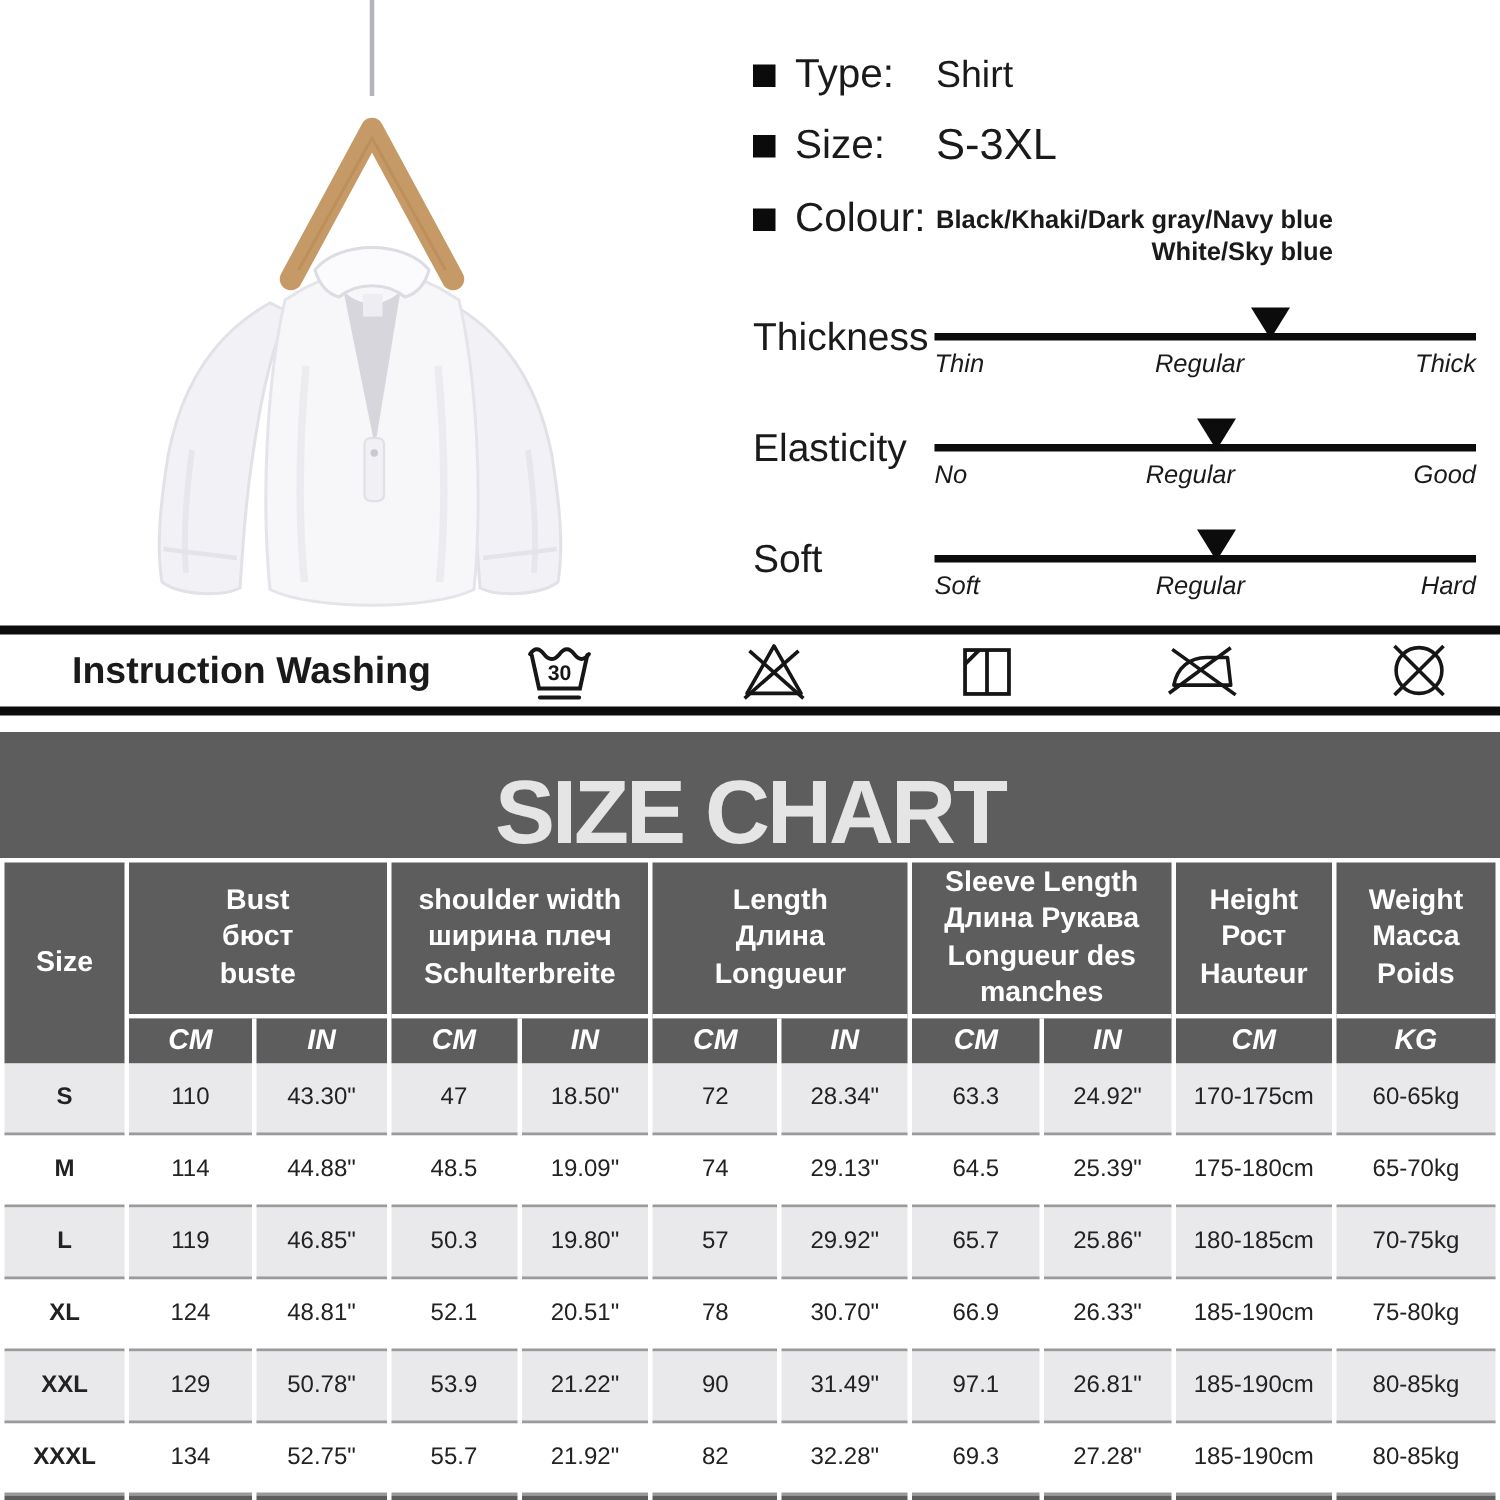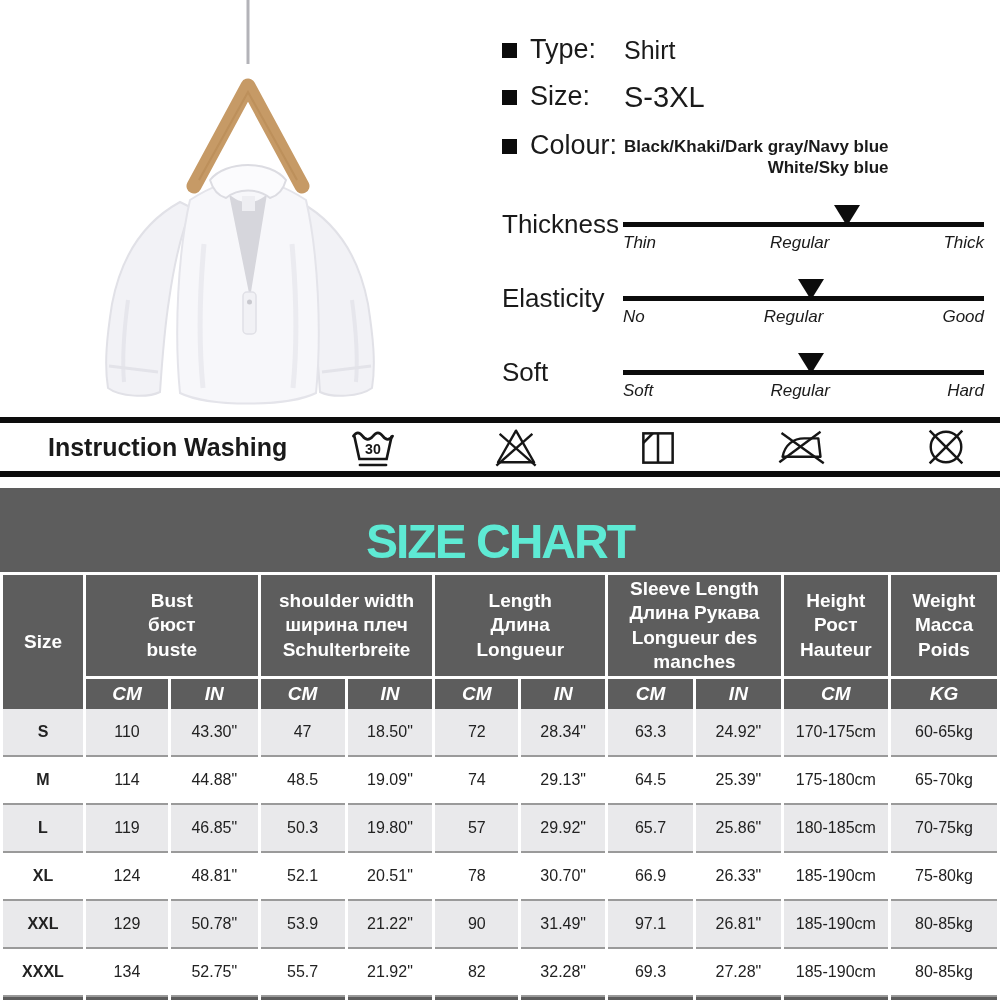--- a/index.html
+++ b/index.html
@@ -33,21 +33,21 @@
 
   
   .washing-bar { height: 60px; border-top: 6px solid #0c0c0c; border-bottom: 6px solid #0c0c0c;
     display: flex; align-items: center; padding: 0 30px 0 48px; }
   .washing-label { font-size: 25px; font-weight: 600; letter-spacing: 0; flex: 0 0 auto; }
   .washing-icons { flex: 1; display: flex; justify-content: space-between; align-items: flex-end; margin-left: 62px; }
   .wash-icon svg { display: block; }
 
   
   .banner { margin-top: 11px; height: 84px; background: #5d5d5d; display: flex; align-items: center; justify-content: center; }
-  .banner-title { color: #5eead4; font-size: 48px; font-weight: 700; letter-spacing: -2px; line-height: 1; margin-top: 24px; }
+  .banner-title { color: #e5e5e5; font-size: 60px; font-weight: 700; letter-spacing: -2px; line-height: 1; margin-top: 24px; }
 
   
   table.size-table { width: 100%; border-collapse: separate; border-spacing: 3px 0; margin-top: 3px; table-layout: fixed; }
   .size-table th, .size-table td { text-align: center; vertical-align: middle; }
   .group-cell { background: #5d5d5d; color: #fff; font-size: 19px; font-weight: 700; height: 100px;
     line-height: 1.28; border-bottom: 3px solid #fff; padding: 2px 2px; }
   .size-head { border-bottom: none; }
   .unit-cell { background: #5d5d5d; color: #fff; font-size: 19px; font-weight: 700; height: 30px; font-style: italic; }
   .data-row td { height: 48px; font-size: 16px; font-weight: 500; color: #222; border-bottom: 2px solid #9a9a9a; background: #fff; }
   .data-row.alt td { background: #e9e9eb; }

